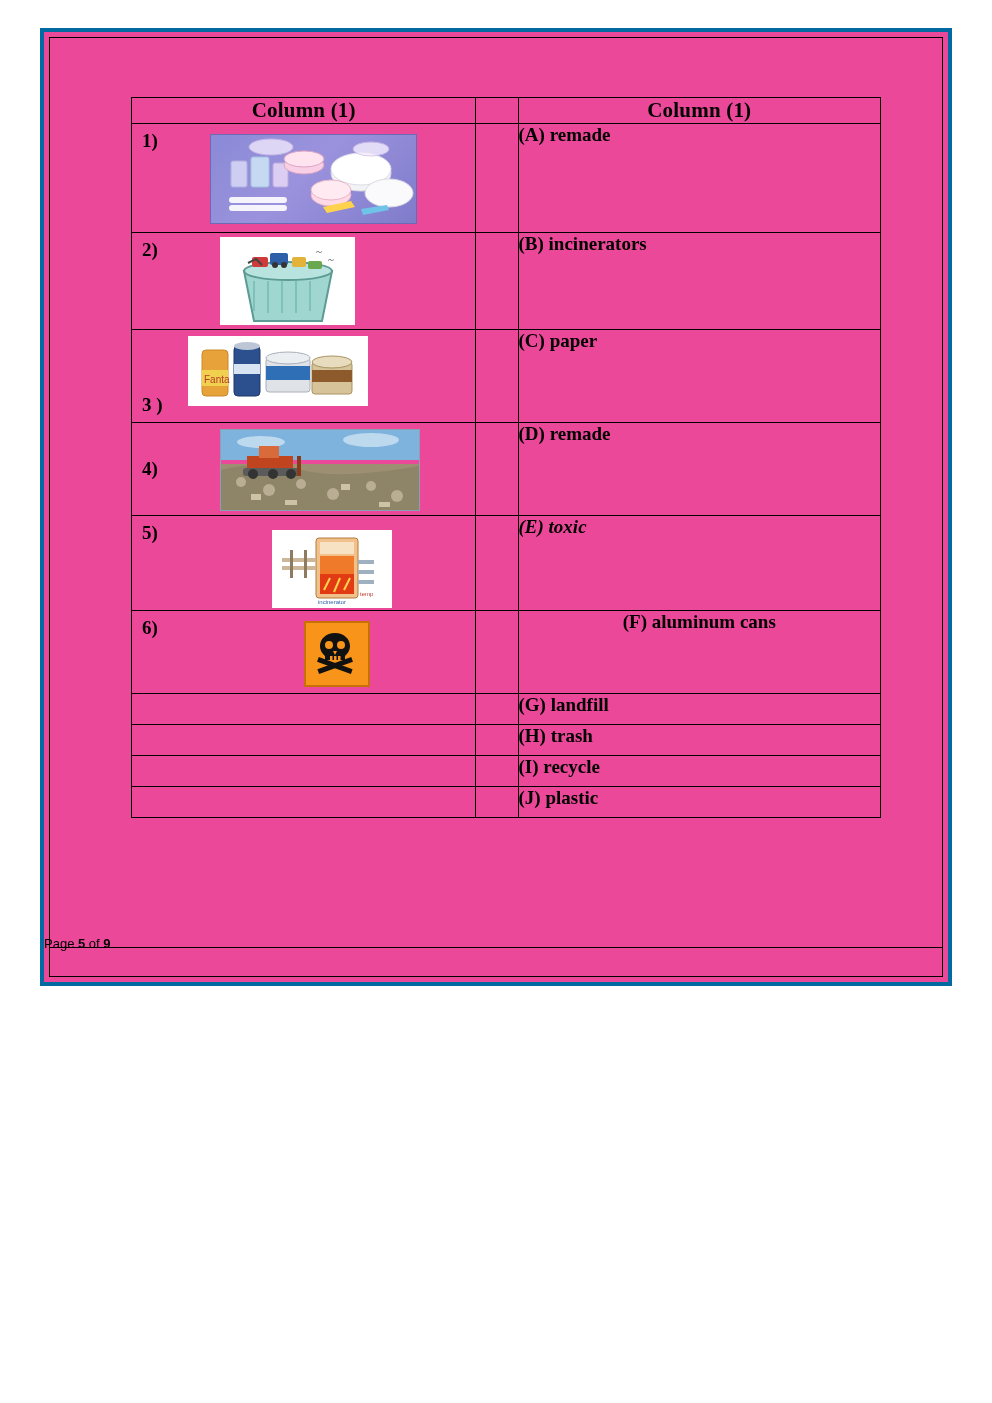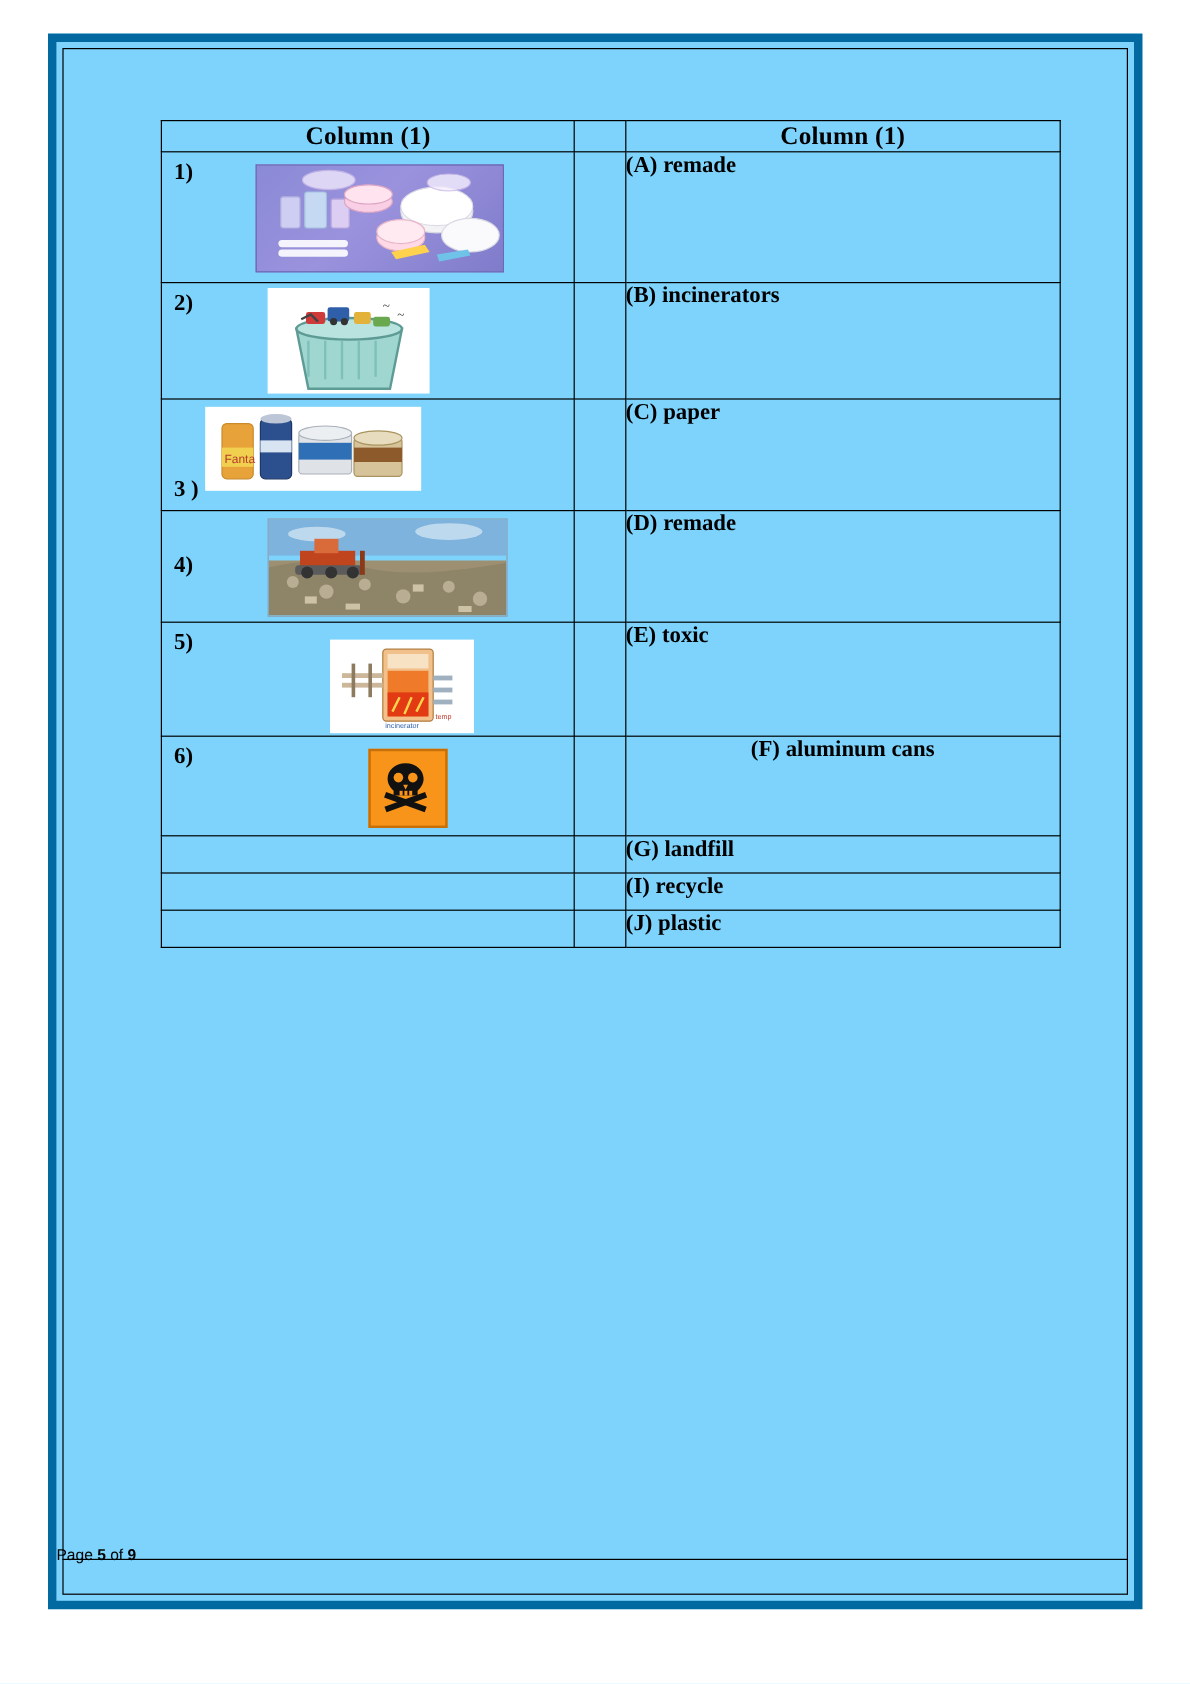--- a/index.html
+++ b/index.html
@@ -12,24 +12,24 @@
     height: 1403px;
     font-family: "Liberation Serif", serif;
     position: relative;
     overflow: hidden;
   }
   .page {
     position: absolute;
     left: 40px;
     top: 28px;
     width: 912px;
-    height: 1313px;
-    border: 7px solid #0369a1;
+    height: 958px;
+    border: 4px solid #0369a1;
     box-sizing: border-box;
-    background: #7dd3fc;
+    background: #ec4899;
   }
   .page-inner {
     position: absolute;
     left: 5px;
     top: 5px;
     right: 5px;
     bottom: 5px;
     border: 1px solid #000;
     box-sizing: border-box;
   }
@@ -111,21 +111,21 @@
     background: linear-gradient(135deg,#8a8ad6 0%, #9b92dd 45%, #7f7ccb 100%);
     border: 1px solid #6d6ab5;
     overflow: hidden;
   }
   .img-bin {
     left: 88px; top: 4px; width: 135px; height: 88px;
     background: #ffffff;
     overflow: hidden;
   }
   .img-cans {
-    left: 36px; top: 6px; width: 180px; height: 70px;
+    left: 56px; top: 6px; width: 180px; height: 70px;
     background: #ffffff;
     overflow: hidden;
   }
   .img-landfill {
     left: 88px; top: 6px; width: 198px; height: 80px;
     overflow: hidden;
     border: 1px solid #8aa0b5;
   }
   .img-incin {
     left: 140px; top: 14px; width: 120px; height: 78px;
@@ -300,21 +300,21 @@
                   <rect x="86" y="30" width="16" height="4" fill="#9fb0c0"></rect>
                   <rect x="86" y="40" width="16" height="4" fill="#9fb0c0"></rect>
                   <rect x="86" y="50" width="16" height="4" fill="#9fb0c0"></rect>
                   <text x="88" y="66" font-size="6" fill="#c0392b" font-family="Liberation Sans, sans-serif">temp</text>
                   <text x="46" y="74" font-size="6" fill="#2b5fa8" font-family="Liberation Sans, sans-serif">incinerator</text>
                 </svg>
               </div>
             </div>
           </td>
           <td></td>
-          <td class="opt-cell" style="height:94px;">(E) toxic</td>
+          <td class="opt-cell" style="height:94px;font-style:italic;">(E) toxic</td>
         </tr>
 
         <tr>
           <td>
             <div class="left-cell" style="height:82px;">
               <span class="num top">6)</span>
               <div class="pic img-toxic">
                 <svg width="58" height="58" viewBox="0 0 58 58">
                   <g fill="#111">
                     <path d="M29 10 c-9 0 -15 6 -15 13 c0 5 3 8 5 10 l0 4 h20 l0 -4 c2 -2 5 -5 5 -10 c0 -7 -6 -13 -15 -13 z"></path>
@@ -340,20 +340,27 @@
               <div style="height:30px;"></div>
             </td>
           <td></td>
           <td class="opt-cell opt-short">(G) landfill</td>
         </tr>
         <tr>
           <td>
               <div style="height:30px;"></div>
             </td>
           <td></td>
+          <td class="opt-cell opt-short">(H) trash</td>
+        </tr>
+        <tr>
+          <td>
+              <div style="height:30px;"></div>
+            </td>
+          <td></td>
           <td class="opt-cell opt-short">(I) recycle</td>
         </tr>
         <tr>
           <td>
               <div style="height:30px;"></div>
             </td>
           <td></td>
           <td class="opt-cell opt-short">(J) plastic</td>
         </tr>
       </tbody>

